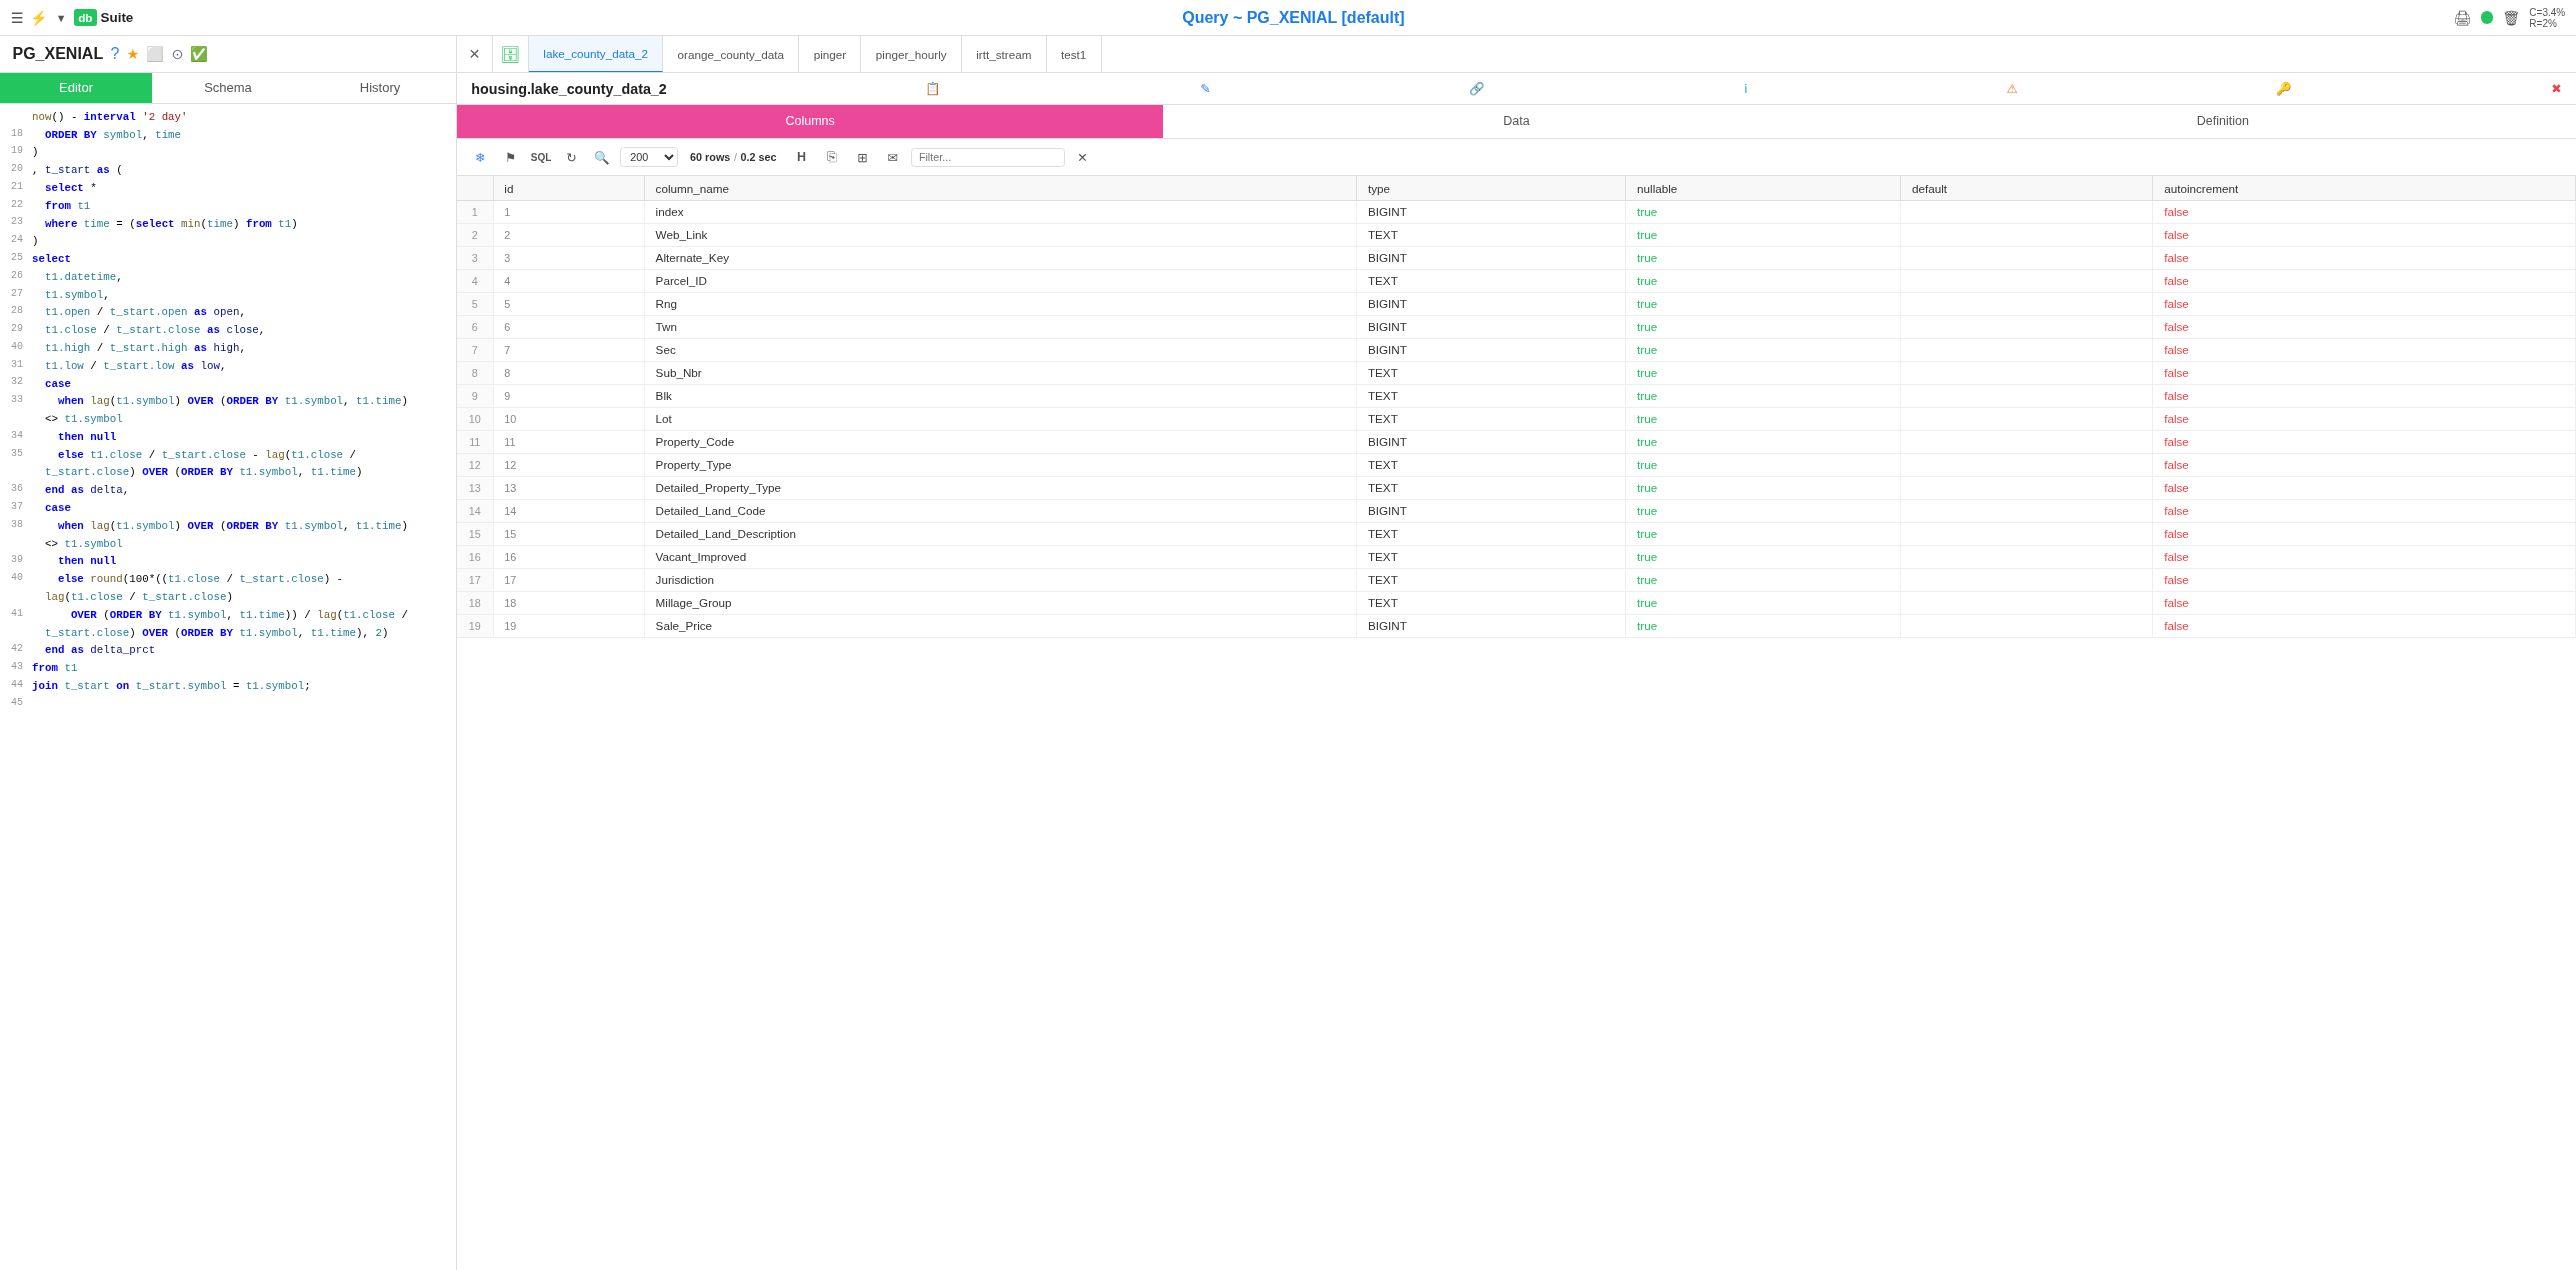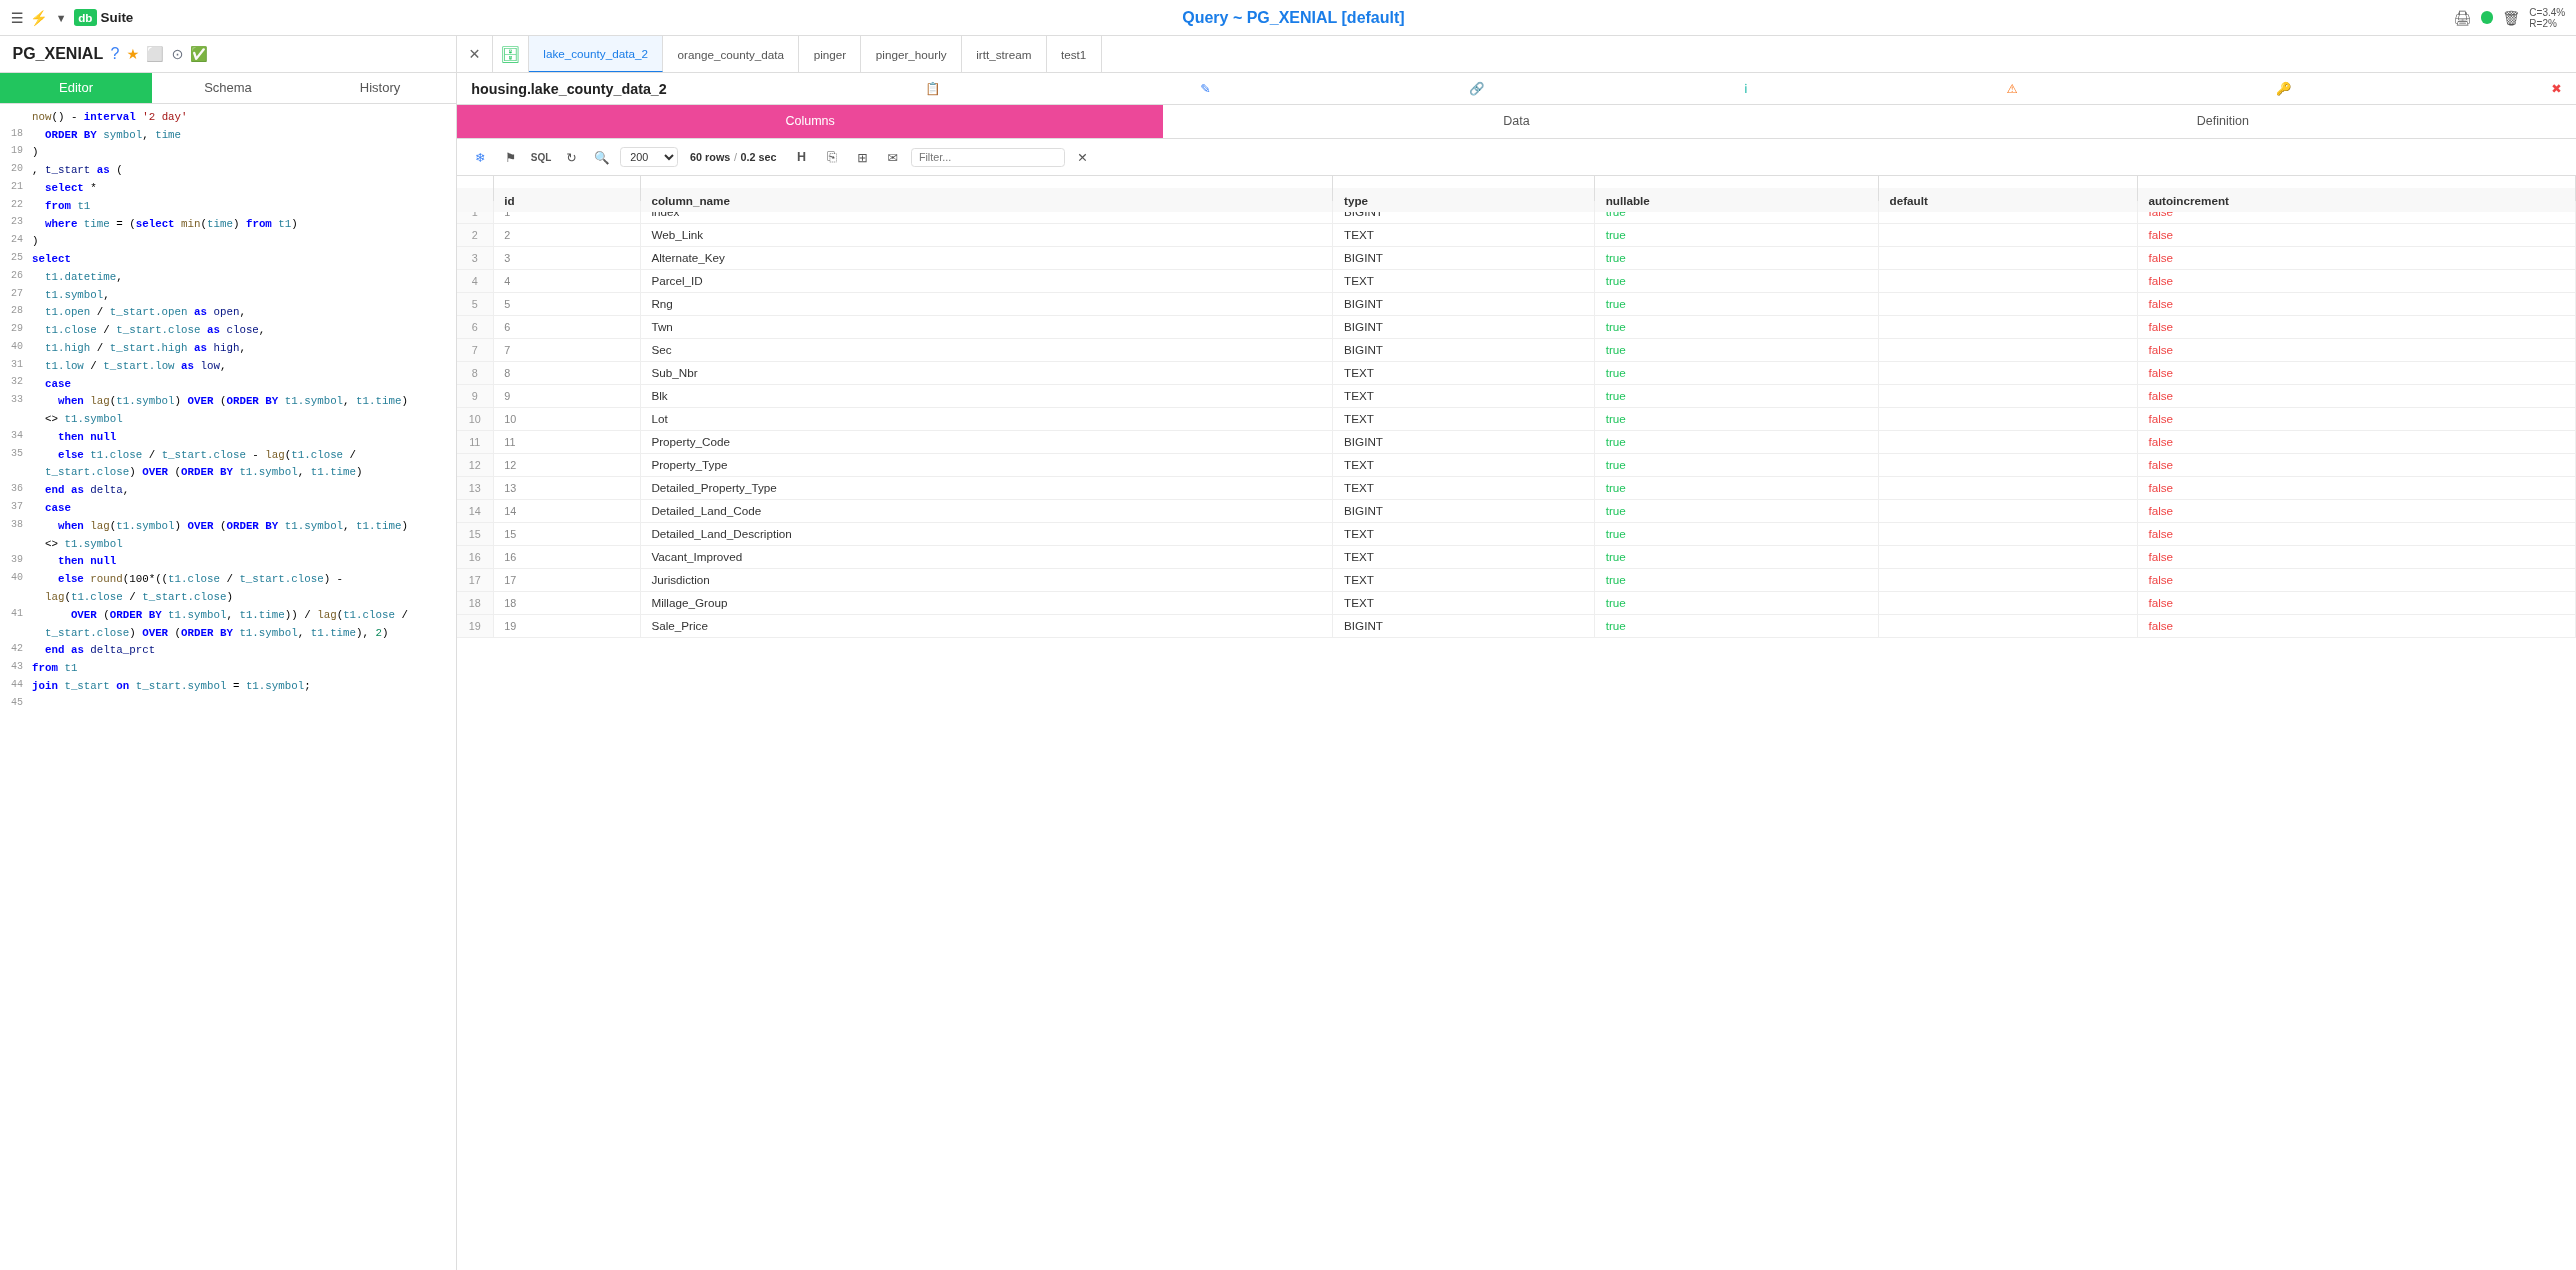--- a/index.html
+++ b/index.html
@@ -93,22 +93,22 @@
     #row-count b { font-weight: 700; }
     .rows-sep { color: #999; margin: 0 3.6px; }
     #filter-box { border: 0.9px solid #ddd; border-radius: 3.6px; padding: 2.7px 7.2px; font-size: 10.8px; color: #555; width: 154px; }
     select.rows-select { border: 0.9px solid #ddd; border-radius: 3.6px; padding: 1.8px 5.4px; font-size: 10.8px; color: #333; background: #fff; cursor: pointer; }
 
     
     #data-table-wrap { flex: 1; overflow: auto; background: #fff; }
     table { width: 100%; border-collapse: collapse; font-size: 11.7px; }
     thead th {
       background: #f8f8f8; border-bottom: 1.8px solid #ddd; border-right: 0.9px solid #ddd;
-      padding: 5.4px 10.8px; text-align: left; font-weight: 700; color: #333;
-      position: sticky; top: 12px; z-index: 1; white-space: nowrap;
+      padding: 5.4px 10.8px; text-align: left; font-weight: 400; color: #333;
+      position: sticky; top: 0; z-index: 1; white-space: nowrap;
     }
     thead th:first-child { width: 36px; text-align: center; }
     tbody tr { border-bottom: 0.9px solid #eee; }
     tbody td { padding: 4.5px 10.8px; border-right: 0.9px solid #eee; color: #333; }
     tbody td:first-child { text-align: center; color: #999; font-size: 10.8px; background: #fafafa; }
     tbody td:nth-child(2) { color: #888; font-size: 10.8px; }
     .badge-true { color: #22c55e; }
     .badge-false { color: #ef4444; }
 
     

